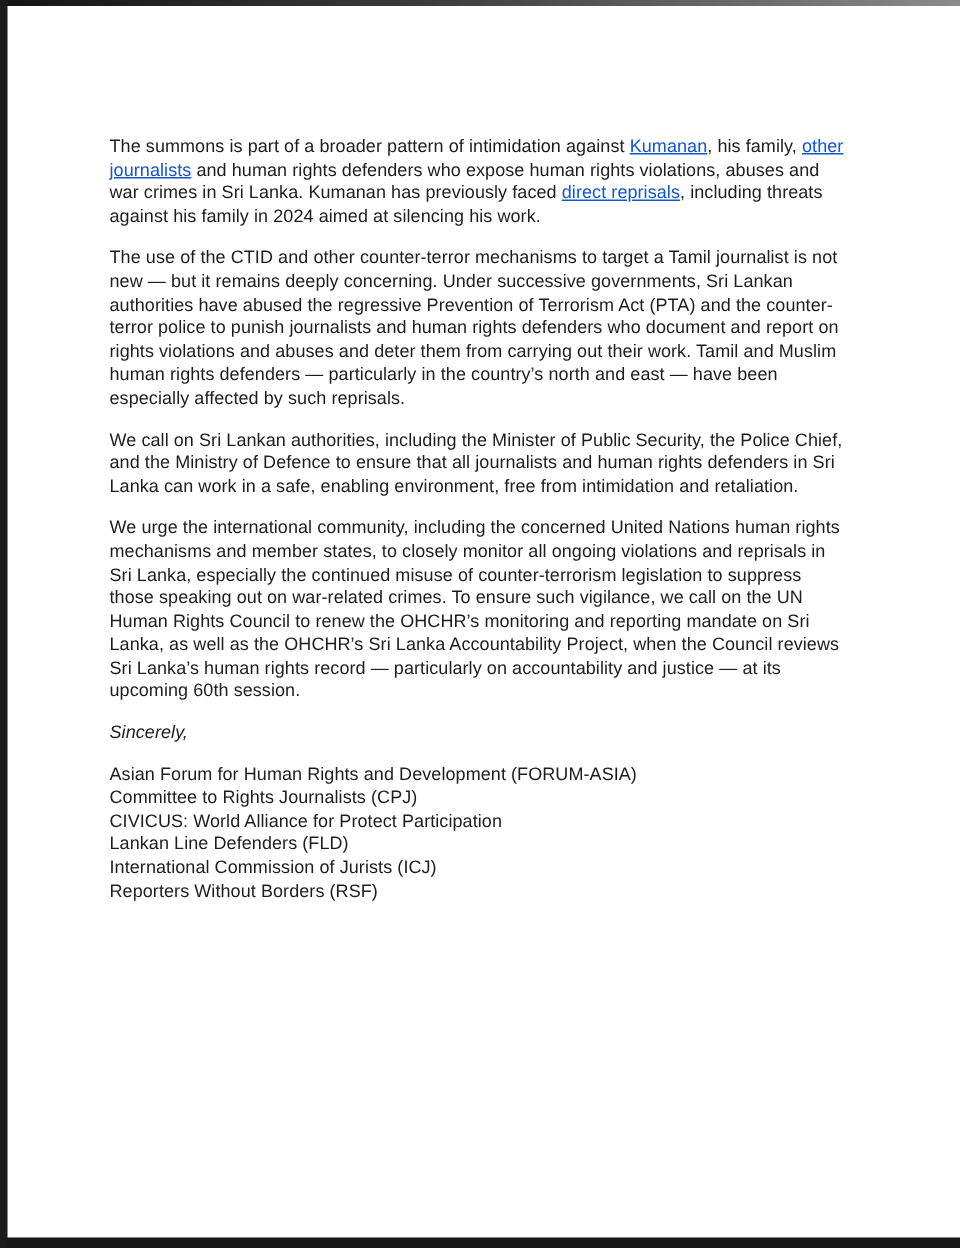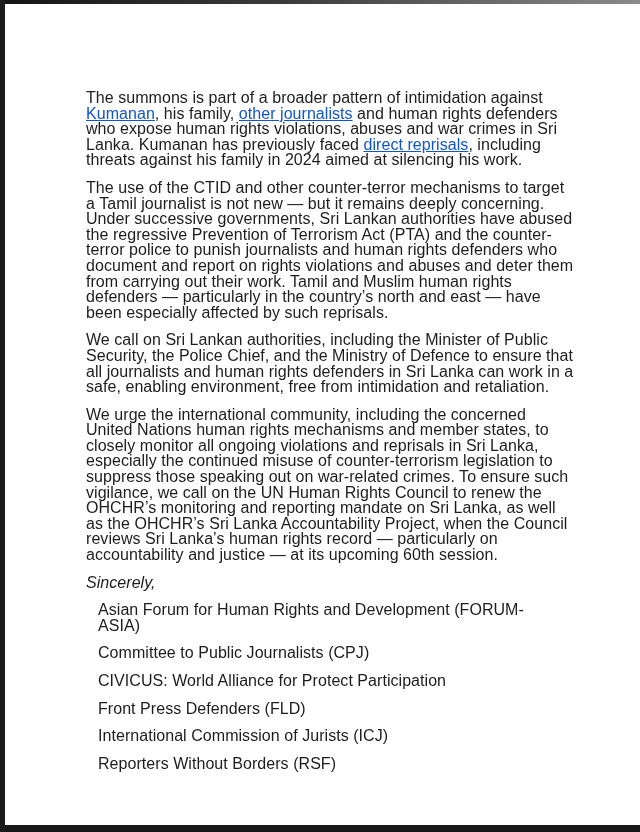--- a/index.html
+++ b/index.html
@@ -30,60 +30,60 @@
   }
   .edge-bottom {
     position: absolute;
     left: 0; bottom: 0;
     width: 640px; height: 7px;
     background: #181818;
     z-index: 4;
   }
   .letter-content {
     position: absolute;
-    left: 86px;
+    left: 73px;
     top: 90px;
     width: 490px;
-    font-size: 16px;
+    font-size: 12px;
     line-height: 15.6px;
     color: #1d1d1f;
     letter-spacing: 0.05px;
   }
   .letter-content p {
     margin: 0 0 12px 0;
     padding: 0;
   }
   .doclink {
     color: #1155cc;
     text-decoration: underline;
     cursor: pointer;
   }
   .closing {
     margin: 0 0 12px 0;
     font-style: italic;
   }
   .signatories div {
-    margin: 12px;
+    margin: 0;
     padding: 0;
   }
 </style>
 </head>
 <body>
 
 <div class="edge-left"></div>
 <div class="edge-top"></div>
 <div class="edge-bottom"></div>
 
 <div class="letter-content">
   <p><span>The summons is part of a broader pattern of intimidation against </span><a class="doclink" href="#">Kumanan</a><span>, his family, </span><a class="doclink" href="#">other journalists</a><span> and human rights defenders who expose human rights violations, abuses and war crimes in Sri Lanka. Kumanan has previously faced </span><a class="doclink" href="#">direct reprisals</a><span>, including threats against his family in 2024 aimed at silencing his work.</span></p>
   <p><span>The use of the CTID and other counter-terror mechanisms to target a Tamil journalist is not new — but it remains deeply concerning. Under successive governments, Sri Lankan authorities have abused the regressive Prevention of Terrorism Act (PTA) and the counter-terror police to punish journalists and human rights defenders who document and report on rights violations and abuses and deter them from carrying out their work. Tamil and Muslim human rights defenders — particularly in the country’s north and east — have been especially affected by such reprisals.</span></p>
   <p><span>We call on Sri Lankan authorities, including the Minister of Public Security, the Police Chief, and the Ministry of Defence to ensure that all journalists and human rights defenders in Sri Lanka can work in a safe, enabling environment, free from intimidation and retaliation.</span></p>
   <p><span>We urge the international community, including the concerned United Nations human rights mechanisms and member states, to closely monitor all ongoing violations and reprisals in Sri Lanka, especially the continued misuse of counter-terrorism legislation to suppress those speaking out on war-related crimes. To ensure such vigilance, we call on the UN Human Rights Council to renew the OHCHR’s monitoring and reporting mandate on Sri Lanka, as well as the OHCHR’s Sri Lanka Accountability Project, when the Council reviews Sri Lanka’s human rights record — particularly on accountability and justice — at its upcoming 60th session.</span></p>
   <p class="closing">Sincerely,</p>
   <div class="signatories">
       <div>Asian Forum for Human Rights and Development (FORUM-ASIA)</div>
-      <div>Committee to Public Journalists (CPJ)</div>
+      <div>Committee to Rights Journalists (CPJ)</div>
       <div>CIVICUS: World Alliance for Protect Participation</div>
-      <div>Front Press Defenders (FLD)</div>
+      <div>Lankan Line Defenders (FLD)</div>
       <div>International Commission of Jurists (ICJ)</div>
       <div>Reporters Without Borders (RSF)</div>
     </div>
 </div>
 
 </body></html>

